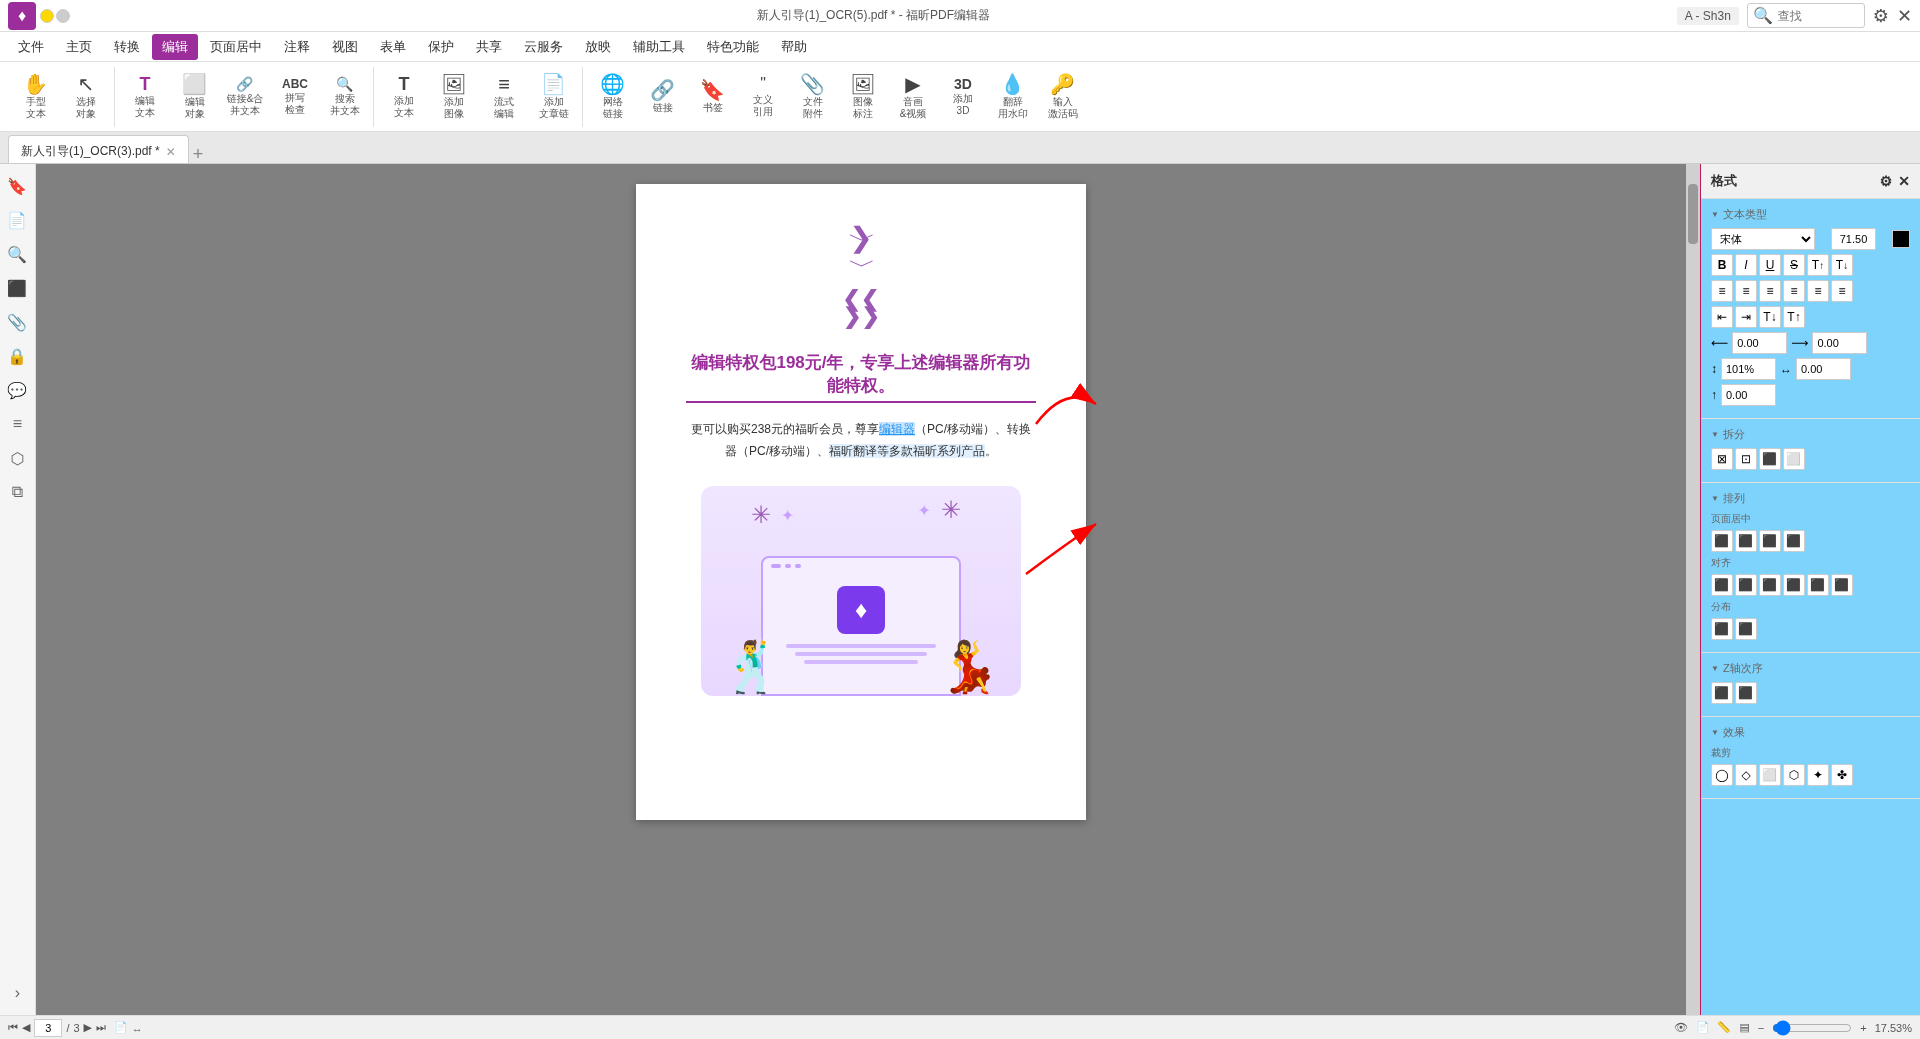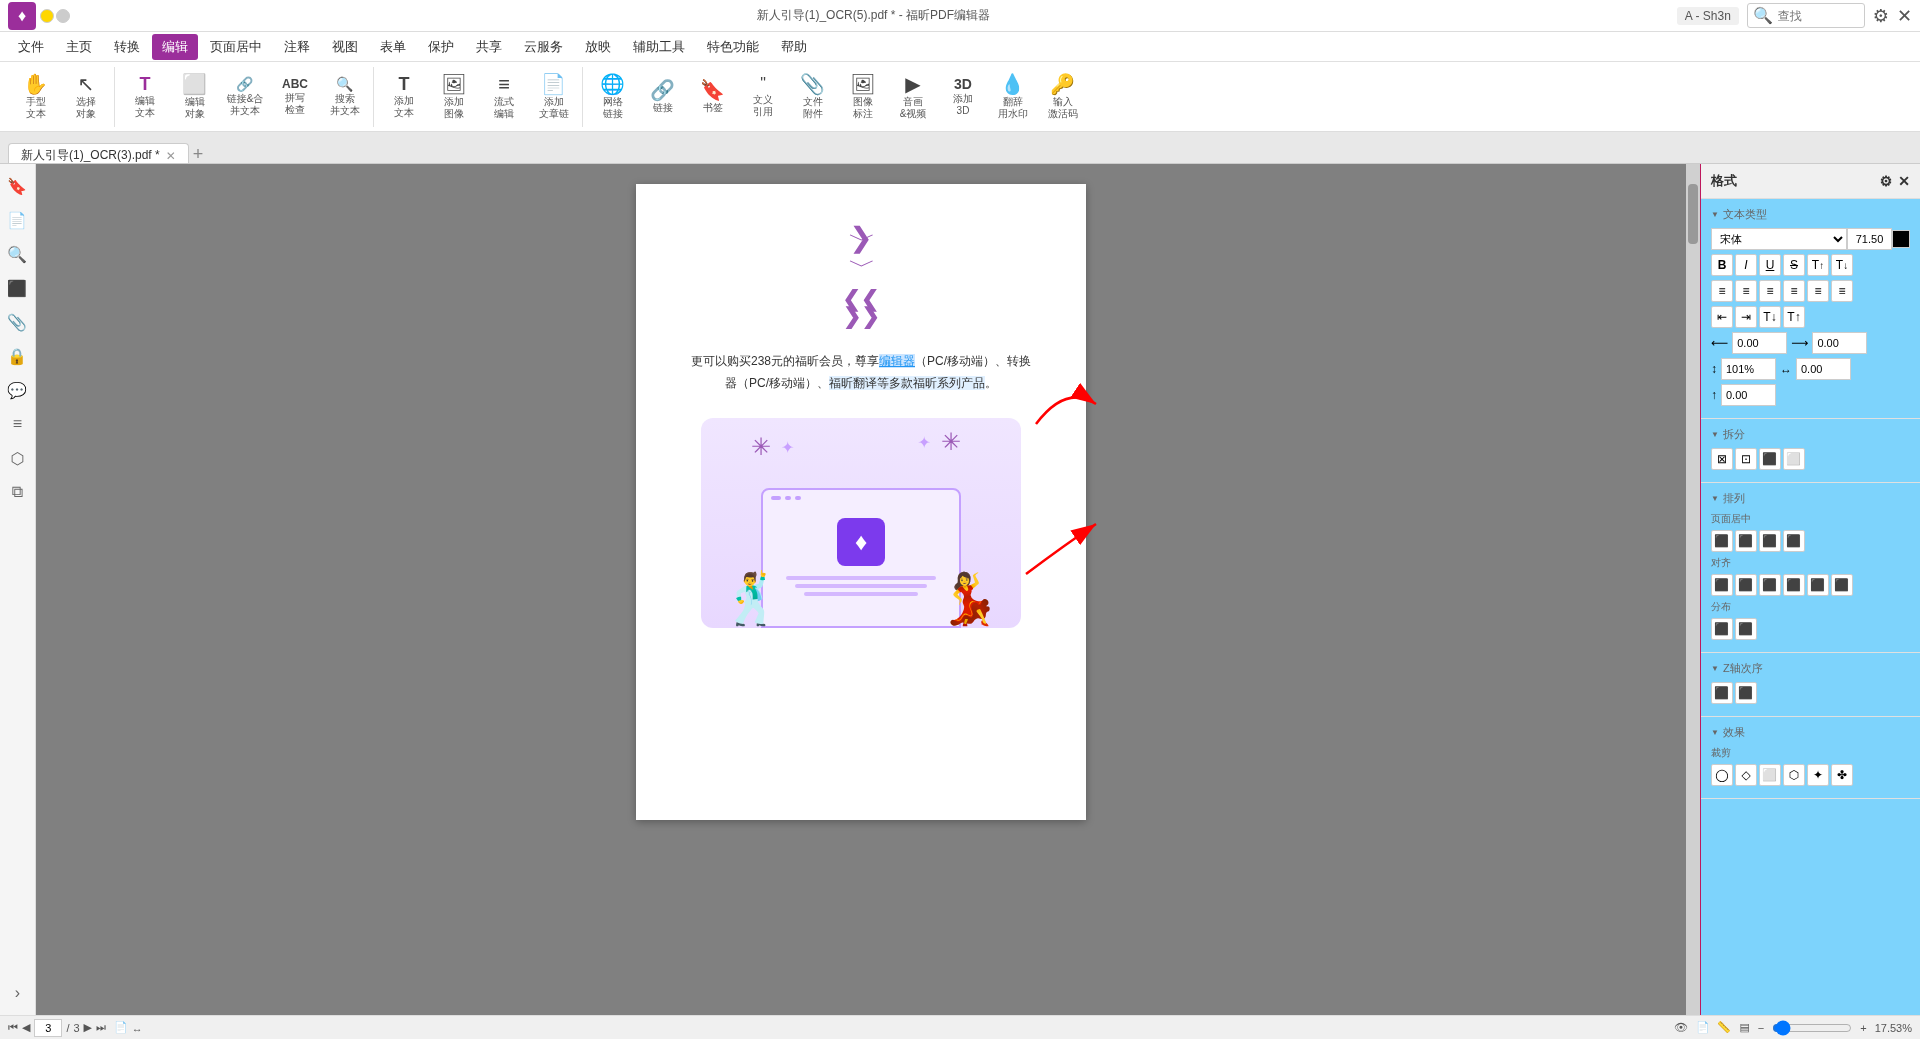--- a/index.html
+++ b/index.html
@@ -97,21 +97,21 @@
       flex-shrink: 0;
     }
     .tab {
       display: flex; align-items: center; gap: 6px;
       padding: 4px 12px 0 12px;
       background: #fff;
       border: 1px solid #ccc;
       border-bottom: none;
       border-radius: 4px 4px 0 0;
       font-size: 12px; color: #333; cursor: pointer;
-      height: 20px;
+      height: 28px;
     }
     .tab-close { font-size: 12px; color: #999; cursor: pointer; }
     .tab-add { font-size: 18px; color: #888; cursor: pointer; margin-left: 4px; line-height: 1; }
 
     
     .main-area {
       display: flex;
       flex: 1;
       overflow: hidden;
     }
@@ -192,21 +192,21 @@
     }
     .panel-section {
       padding: 8px 10px;
       border-bottom: 1px solid #e0e0e0;
     }
     .panel-section-title {
       font-size: 11px; color: #666; margin-bottom: 6px;
       display: flex; align-items: center; gap: 4px;
     }
     .panel-section-title::before { content: '▼'; font-size: 8px; }
-    .format-row { display: flex; align-items: center; gap: 0; margin-bottom: 4px; }
+    .format-row { display: flex; align-items: center; gap: 16px; margin-bottom: 4px; }
     .font-selector {
       flex: 1; height: 22px; border: 1px solid #ccc; font-size: 11px; padding: 0 4px;
       background: white;
     }
     .font-size-input {
       width: 45px; height: 22px; border: 1px solid #ccc; font-size: 11px;
       padding: 0 4px; text-align: center;
     }
     .color-box {
       width: 18px; height: 18px; background: black; border: 1px solid #ccc;
@@ -424,20 +424,21 @@
           <span style="color:#9b59b6; font-size:26px;">〈</span>
             <span style="color:#9b59b6; font-size:26px;">〈</span>
         </div>
       </div>
 
       <div style="display:flex; flex-direction:column; align-items:center; margin-bottom:24px;">
         <div style="color:#9b59b6; font-size:22px; line-height:0.8; font-weight:bold;">❮❮</div>
         <div style="color:#9b59b6; font-size:22px; line-height:0.8; font-weight:bold; transform:rotate(180deg); margin-top:2px;">❮❮</div>
       </div>
 
+      <div style="color:#9b2e9b; font-size:17px; font-weight:bold; text-align:center; margin-bottom:16px; border-bottom:2px solid #9b2e9b; padding-bottom:4px; width:100%;">编辑特权包198元/年，专享上述编辑器所有功能特权。</div>
 
       <div style="font-size:12px; color:#333; text-align:center; margin-bottom:24px; line-height:1.8;">
         更可以购买238元的福昕会员，尊享<span style="color:#2196F3; text-decoration:underline; background:#cce5ff;">编辑器</span>（PC/移动端）、转换器（PC/移动端）、<span style="background:#e0f0ff;">福昕翻译等多款福昕系列产品</span>。
       </div>
 
       <div style="width:320px; height:210px; background:linear-gradient(180deg,#f0e6ff 0%,#e8d8ff 100%); border-radius:12px; position:relative; overflow:hidden; margin-bottom:30px;">
 
         <div style="position:absolute; top:15px; left:50px; color:#9b59b6; font-size:24px;">✳</div>
         <div style="position:absolute; top:10px; right:60px; color:#9b59b6; font-size:24px;">✳</div>
         <div style="position:absolute; top:20px; left:80px; color:#c8a0ff; font-size:16px;">✦</div>

